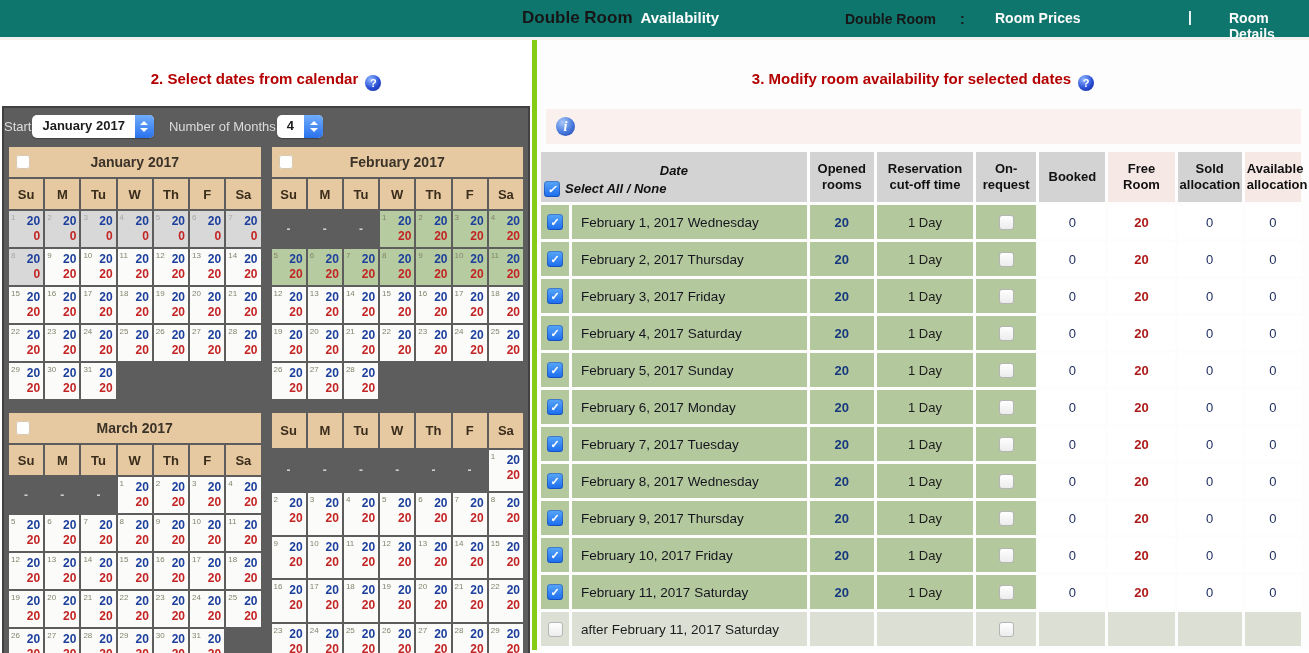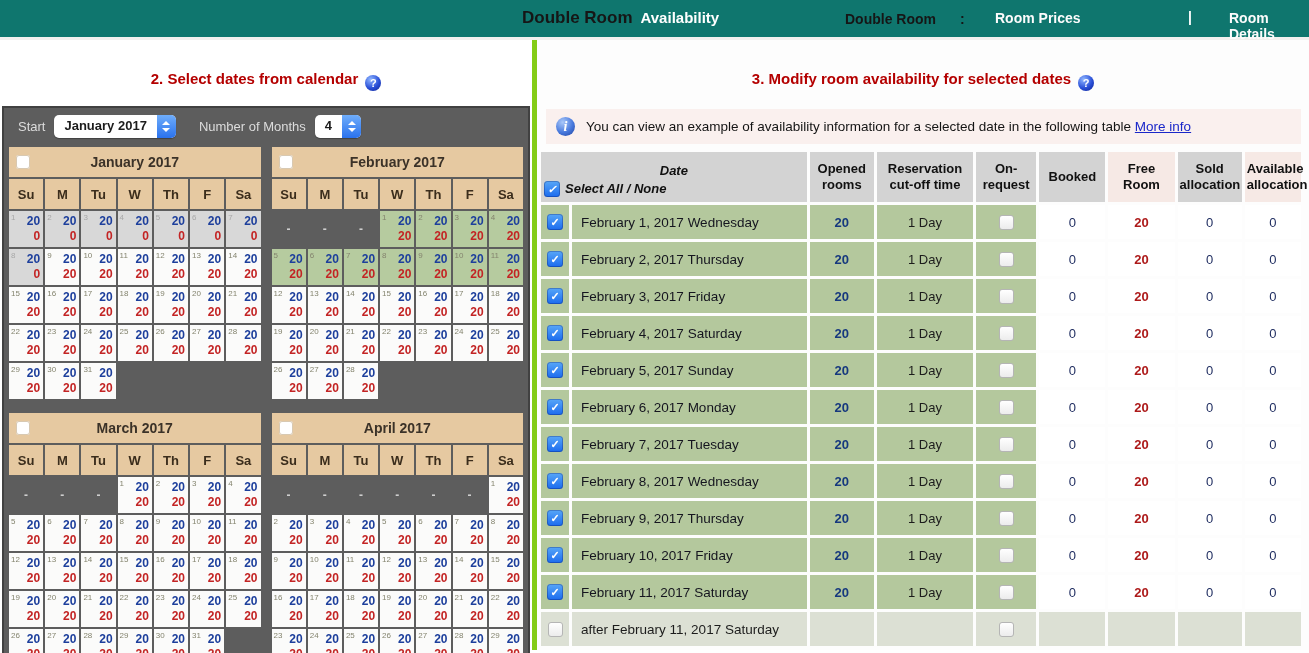--- a/index.html
+++ b/index.html
@@ -25,21 +25,21 @@
   .right { flex:1; background:#fdfdfd; }
   .panel-title { text-align:center; margin-top:30px; font-size:15px; font-weight:bold; color:#b40000; }
   .help {
     display:inline-block; width:16px; height:16px; border-radius:50%;
     background:radial-gradient(circle at 35% 28%, #8fb6ff 0%, #2a50d8 55%, #0b1f8e 100%);
     color:#fff; font-size:11px; font-weight:bold; line-height:16px; text-align:center;
     margin-left:7px; vertical-align:-3px; cursor:pointer;
   }
   
   .calwrap { margin:15px 2px 0 2px; background:#5d5d5d; border:2px solid #414141; }
-  .controls { display:flex; align-items:center; gap:9px; padding:7px 9px 6px 14px; font-size:13px; color:#dcdcdc; }
+  .controls { display:flex; align-items:center; gap:1px; padding:7px 9px 6px 0; font-size:13px; color:#dcdcdc; }
   .months-label { margin-left:14px; }
   .select { display:inline-flex; align-items:stretch; background:#fff; border-radius:5px; overflow:hidden; height:23px; cursor:pointer; box-shadow:0 1px 1px rgba(0,0,0,.3); }
   .select .val { padding:3px 10px 0 10px; font-weight:bold; font-size:13px; color:#1c1c1c; }
   .stepper { width:19px; background:linear-gradient(#6fadfa,#2a72ee); display:flex; flex-direction:column; align-items:center; justify-content:center; gap:3px; }
   .stepper i { display:block; width:0; height:0; border-left:4px solid transparent; border-right:4px solid transparent; }
   .stepper .up { border-bottom:4px solid #fff; }
   .stepper .dn { border-top:4px solid #fff; }
   .months { display:grid; grid-template-columns:1fr 1fr; gap:10px 7px; padding:1px 3px 8px 3px; }
   table.month { border-collapse:separate; border-spacing:2px; width:100%; table-layout:fixed; }
   th.mh { background:#e6c9a1; height:30px; position:relative; font-size:14px; font-weight:bold; color:#3b3228; text-align:center; }
@@ -662,23 +662,20 @@
                   <div class="t">20</div>
                   <div class="b">20</div>
                 </td>
                 <td class="e"></td>
               </tr>
             </tbody>
           </table>
           <table class="month">
             <tbody>
               <tr>
-                <th class="mh" colspan="7"><span class="mcbx"></span><span>April 2017</span></th>
-              </tr>
-              <tr>
                 <th class="dh">Su</th>
                 <th class="dh">M</th>
                 <th class="dh">Tu</th>
                 <th class="dh">W</th>
                 <th class="dh">Th</th>
                 <th class="dh">F</th>
                 <th class="dh">Sa</th>
               </tr>
               <tr>
                 <td class="e">-</td>
@@ -846,24 +843,20 @@
         </div>
     </div>
   </div>
 
   <div class="right">
     <div class="panel-title">
       <span>3. Modify room availability for selected dates</span><span class="help">?</span>
     </div>
     <div class="infobar">
       <span class="iicon">i</span>
-      <span class="itext">
-        <span>You can view an example of availability information for a selected date in the following table</span>
-        <a class="more">More info</a>
-      </span>
     </div>
     <table class="avtable">
       <colgroup>
         <col style="width:28px">
           <col style="width:234px">
           <col style="width:64px">
           <col style="width:96px">
         <col style="width:60px">
           <col style="width:66px">
           <col style="width:66px">

